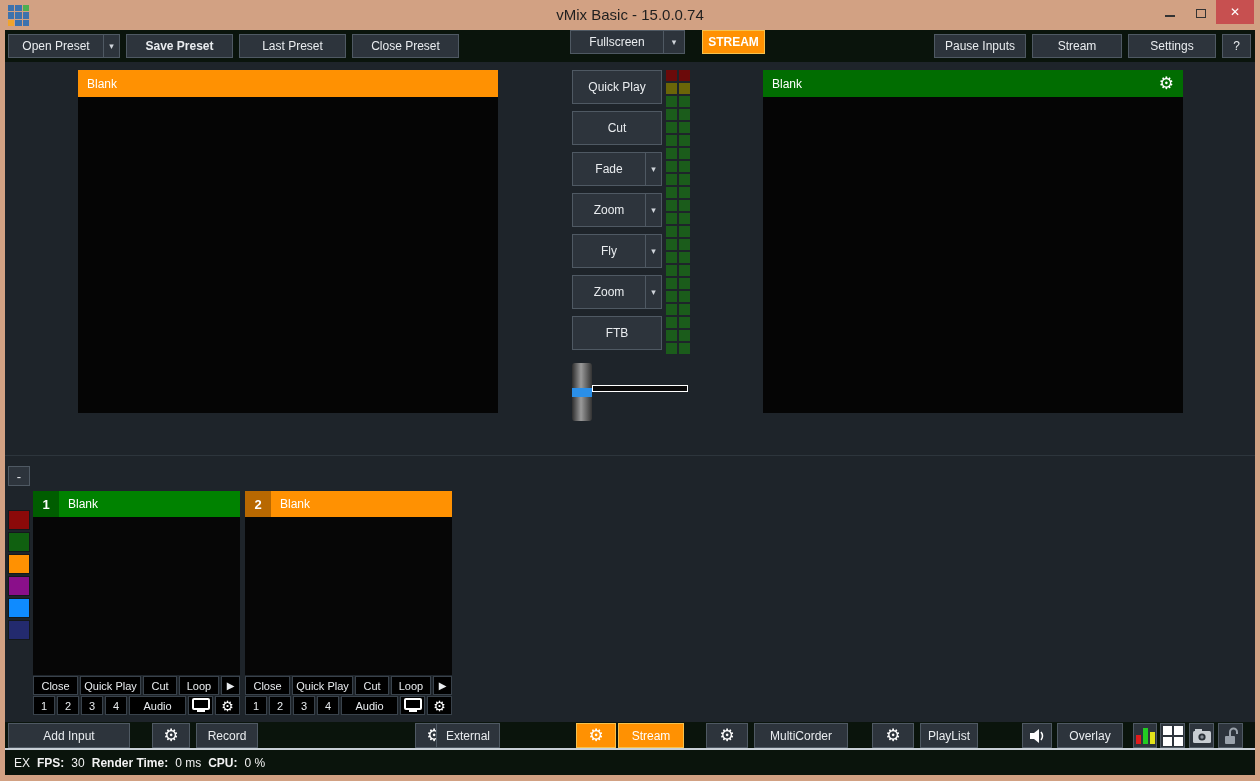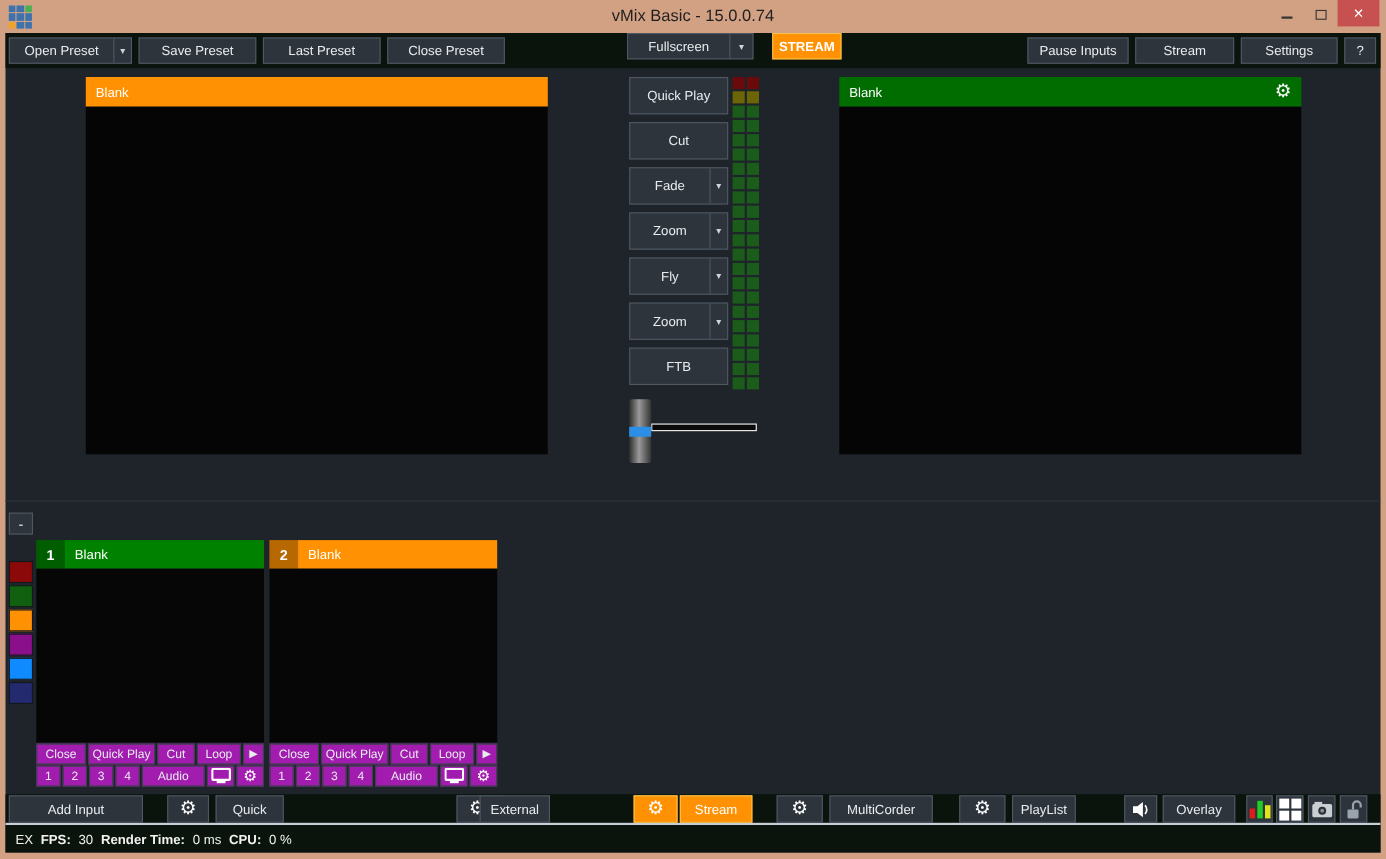--- a/index.html
+++ b/index.html
@@ -77,21 +77,21 @@
   
   .input-module { position:absolute; top:461px; width:207px; }
   .im-1 { left:28px; } .im-2 { left:240px; }
   .input-header { height:26px; display:flex; align-items:center; color:#fff; cursor:pointer; }
   .ih-green { background:#008200; } .ih-orange { background:#ff9102; }
   .input-num { width:26px; height:100%; display:flex; align-items:center; justify-content:center;
                font-size:13px; font-weight:bold; background:rgba(0,0,0,0.28); }
   .input-title { padding-left:9px; font-size:12px; }
   .input-body { height:158px; background:#060606; }
   .input-row { display:flex; gap:2px; margin-top:1px; height:19px; }
-  .fbtn { background:#a21caf; border:1px solid #39424b; color:#e9ecef; font-size:11px;
+  .fbtn { background:#000000; border:1px solid #39424b; color:#e9ecef; font-size:11px;
           display:flex; align-items:center; justify-content:center; cursor:pointer; }
   .w-close{width:45px;} .w-qp{width:61px;} .w-cut{width:34px;} .w-loop{width:40px;} .w-play{width:19px;}
   .w-num{width:22px;} .w-audio{width:57px;} .w-icon{width:25px;}
   .play-glyph { font-size:10px; font-family:"DejaVu Sans", sans-serif; }
   .fbtn .gear-glyph { font-size:14px; }
 
   
   .toolbar-bottom { position:absolute; left:0; top:692px; width:100%; height:28px;
                     background:#0a140c; border-bottom:2px solid #c8cfd6; }
   .toolbar-bottom .btn { position:absolute; top:1px; height:25px; }
@@ -141,21 +141,21 @@
   <div class="content">
 
     <div class="toolbar-top">
       <div class="tb-left">
         <div class="btn btn-split" style="width:112px;">
           <span class="seg-main">Open Preset</span>
           <span class="seg-arrow">
               <span>▾</span>
             </span>
         </div>
-        <div class="btn" style="width:107px;">Save Preset</div>
+        <div class="btn" style="width:107px;font-weight:bold;">Save Preset</div>
         <div class="btn" style="width:107px;">Last Preset</div>
         <div class="btn" style="width:107px;">Close Preset</div>
       </div>
       <div class="tb-mid">
         <div class="btn btn-split" style="width:115px;">
           <span class="seg-main">Fullscreen</span>
           <span class="seg-arrow" style="width:21px;">
               <span>▾</span>
             </span>
         </div>
@@ -347,21 +347,21 @@
             <span class="gear-glyph">⚙</span>
           </div>
       </div>
     </div>
 
     <div class="toolbar-bottom">
       <div class="btn" style="left:3px; width:122px;">Add Input</div>
       <div class="btn" style="left:147px; width:38px;">
           <span class="gear-glyph">⚙</span>
         </div>
-      <div class="btn" style="left:191px; width:62px;">Quick</div>
+      <div class="btn" style="left:191px; width:62px;">Record</div>
       <div class="btn" style="left:410px; width:38px;">
           <span class="gear-glyph">⚙</span>
         </div>
       <div class="btn" style="left:431px; width:64px;">External</div>
       <div class="btn btn-orange" style="left:571px; width:40px;">
           <span class="gear-glyph">⚙</span>
         </div>
       <div class="btn btn-orange" style="left:613px; width:66px; font-weight:normal;">Stream</div>
       <div class="btn" style="left:701px; width:42px;">
           <span class="gear-glyph">⚙</span>

